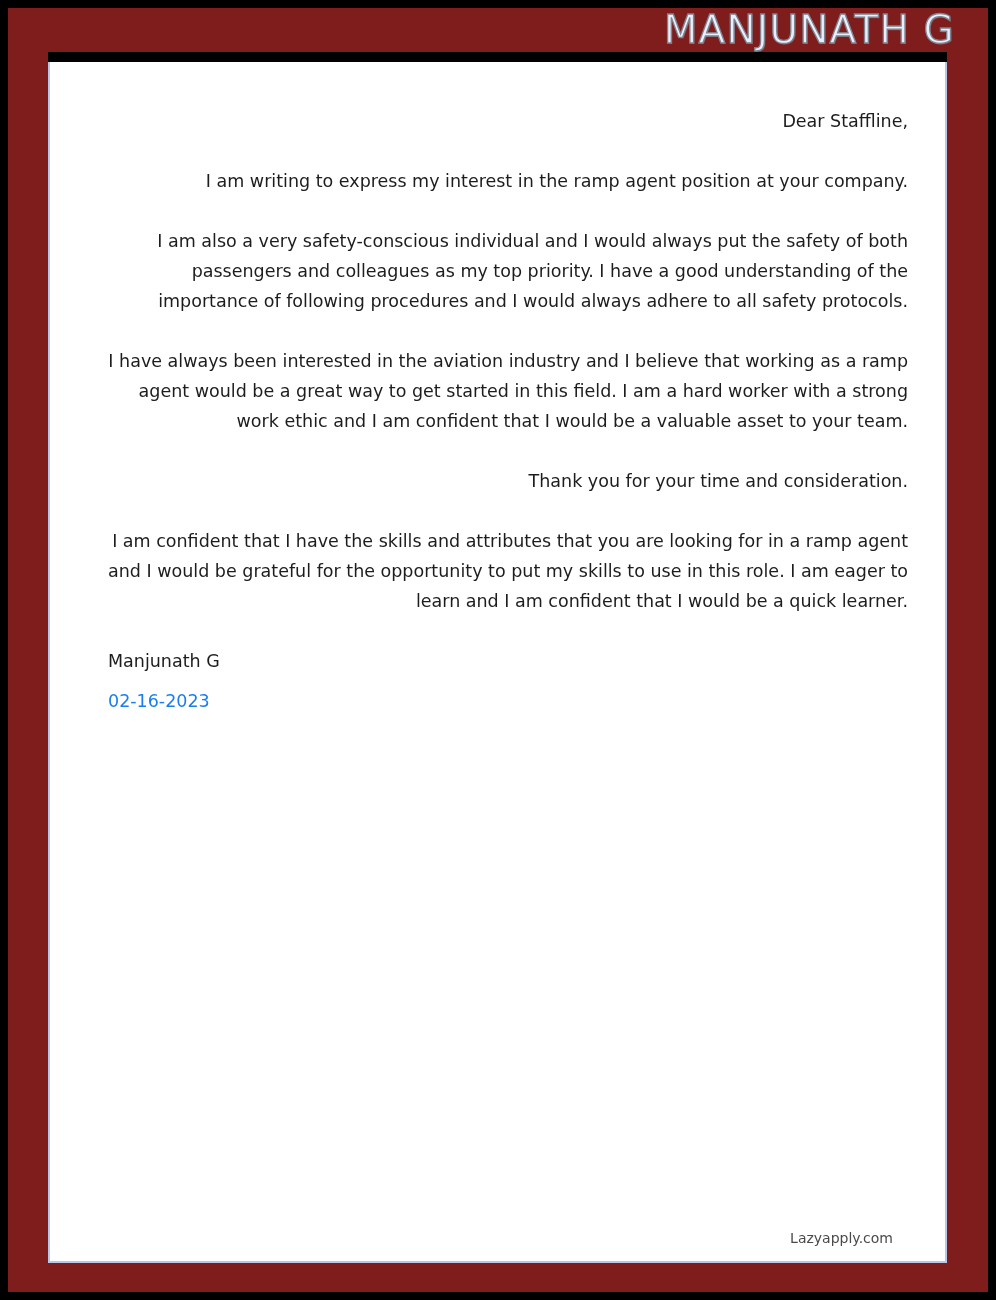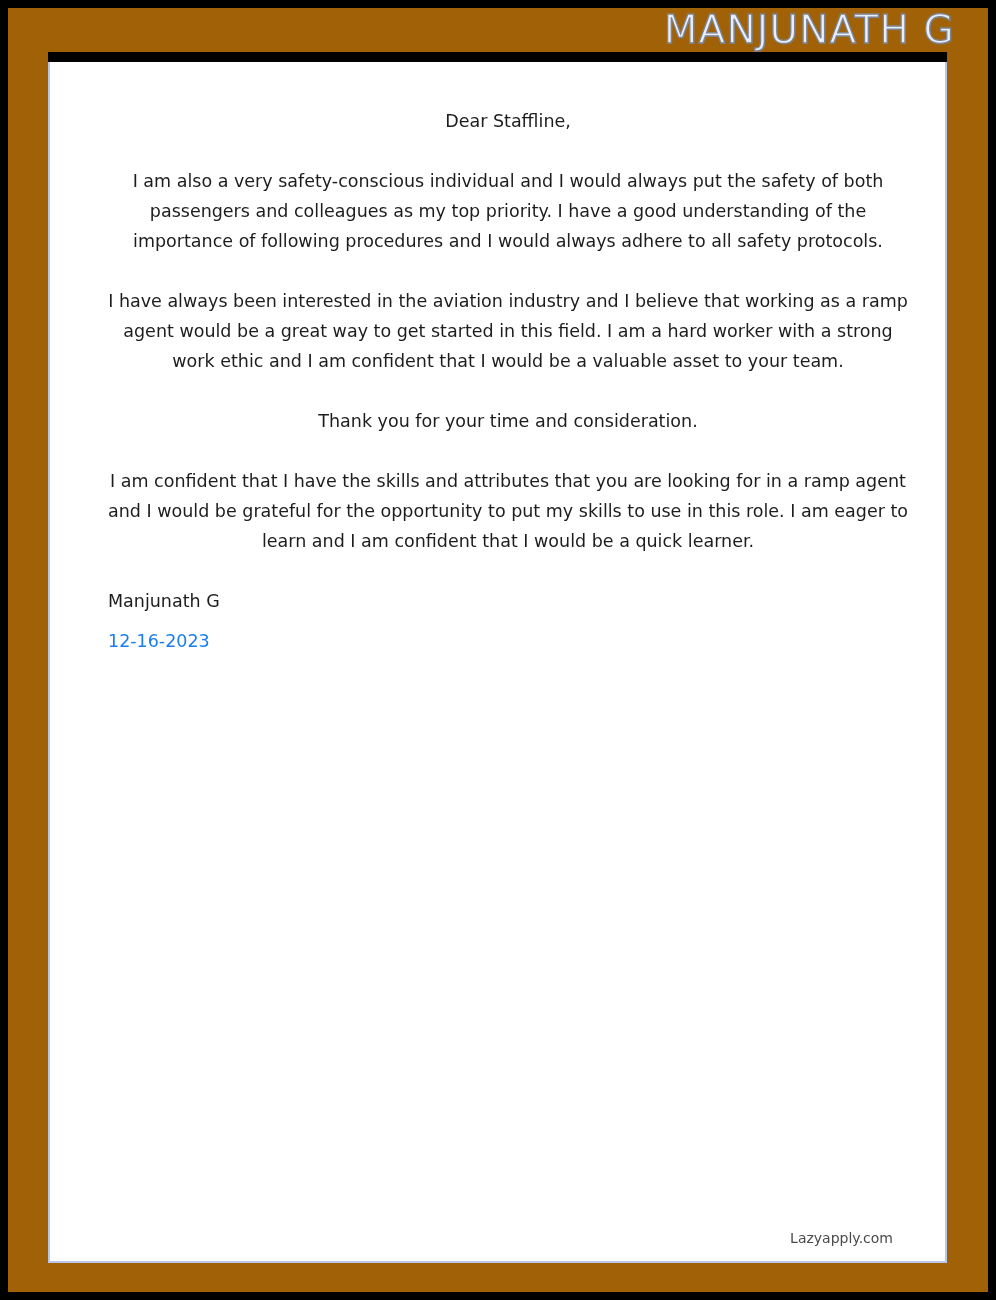--- a/index.html
+++ b/index.html
@@ -16,21 +16,21 @@
     overflow: hidden;
   }
 
   
   .page-frame {
     position: absolute;
     left: 8px;
     top: 8px;
     width: 980px;
     height: 1284px;
-    background: #a16207;
+    background: #7f1d1d;
   }
 
   
   .header-band {
     position: absolute;
     left: 0;
     top: 0;
     width: 980px;
     height: 44px;
   }
@@ -79,21 +79,21 @@
     top: 44px;
     width: 800px;
   }
 
   .letter-paragraph {
     font-family: "DejaVu Sans", sans-serif;
     font-size: 17.5px;
     line-height: 30px;
     color: #1d1d1d;
     margin-bottom: 30px;
-    text-align: center;
+    text-align: right;
   }
 
   .letter-paragraph:last-child { margin-bottom: 0; }
 
   .signoff-name {
     font-family: "DejaVu Sans", sans-serif;
     font-size: 17.5px;
     line-height: 30px;
     color: #1d1d1d;
     margin-bottom: 10px;
@@ -129,33 +129,34 @@
   </div>
 
   <div class="sheet-rule"></div>
 
   <div class="letter-sheet">
 
     <div class="letter-body">
 
       <div class="letter-paragraph">Dear Staffline,</div>
 
+      <div class="letter-paragraph">I am writing to express my interest in the ramp agent position at your company.</div>
 
       <div class="letter-paragraph">I am also a very safety-conscious individual and I would always put the safety of both passengers and colleagues as my top priority. I have a good understanding of the importance of following procedures and I would always adhere to all safety protocols.</div>
 
       <div class="letter-paragraph">I have always been interested in the aviation industry and I believe that working as a ramp agent would be a great way to get started in this field. I am a hard worker with a strong work ethic and I am confident that I would be a valuable asset to your team.</div>
 
       <div class="letter-paragraph">Thank you for your time and consideration.</div>
 
       <div class="letter-paragraph">I am confident that I have the skills and attributes that you are looking for in a ramp agent and I would be grateful for the opportunity to put my skills to use in this role. I am eager to learn and I am confident that I would be a quick learner.</div>
 
 
       <div class="signoff-name">Manjunath G</div>
 
-      <div class="letter-date">12-16-2023</div>
+      <div class="letter-date">02-16-2023</div>
 
     </div>
 
     <div class="sheet-footer">Lazyapply.com</div>
 
   </div>
 
 </div>
 
 </body></html>

